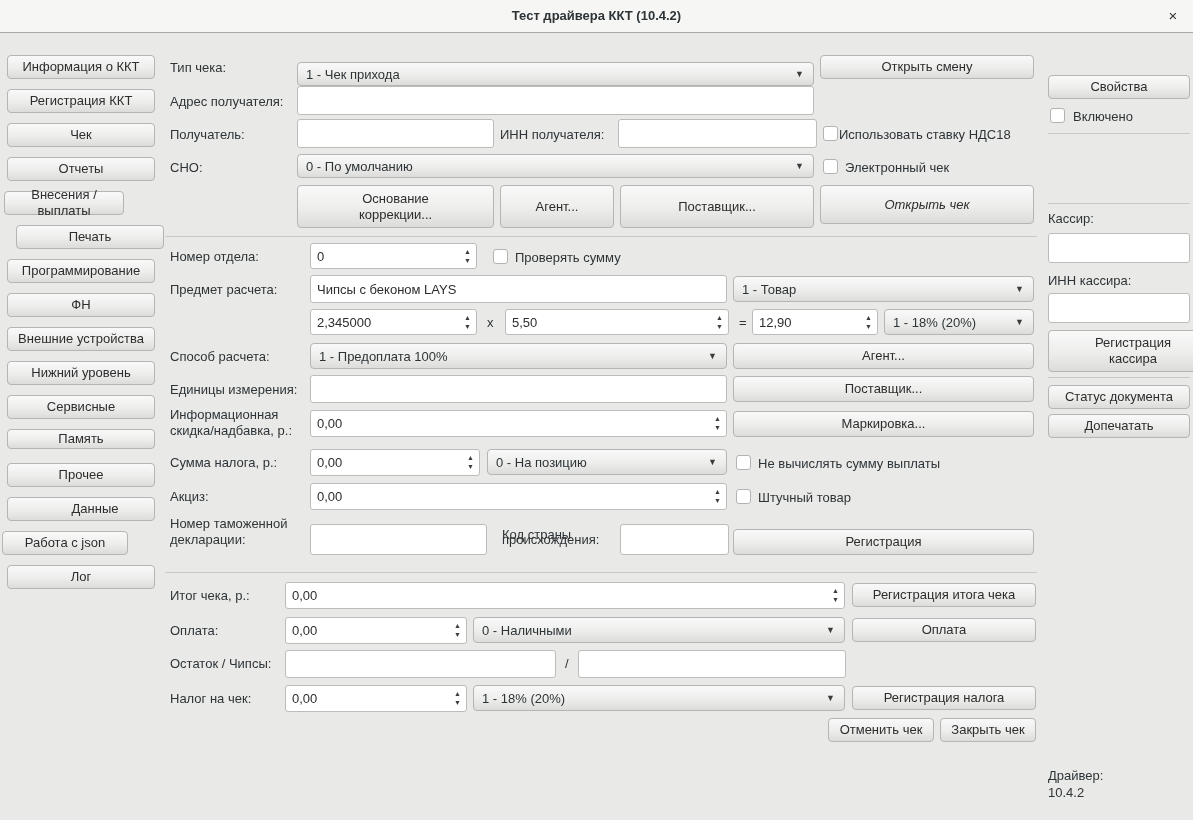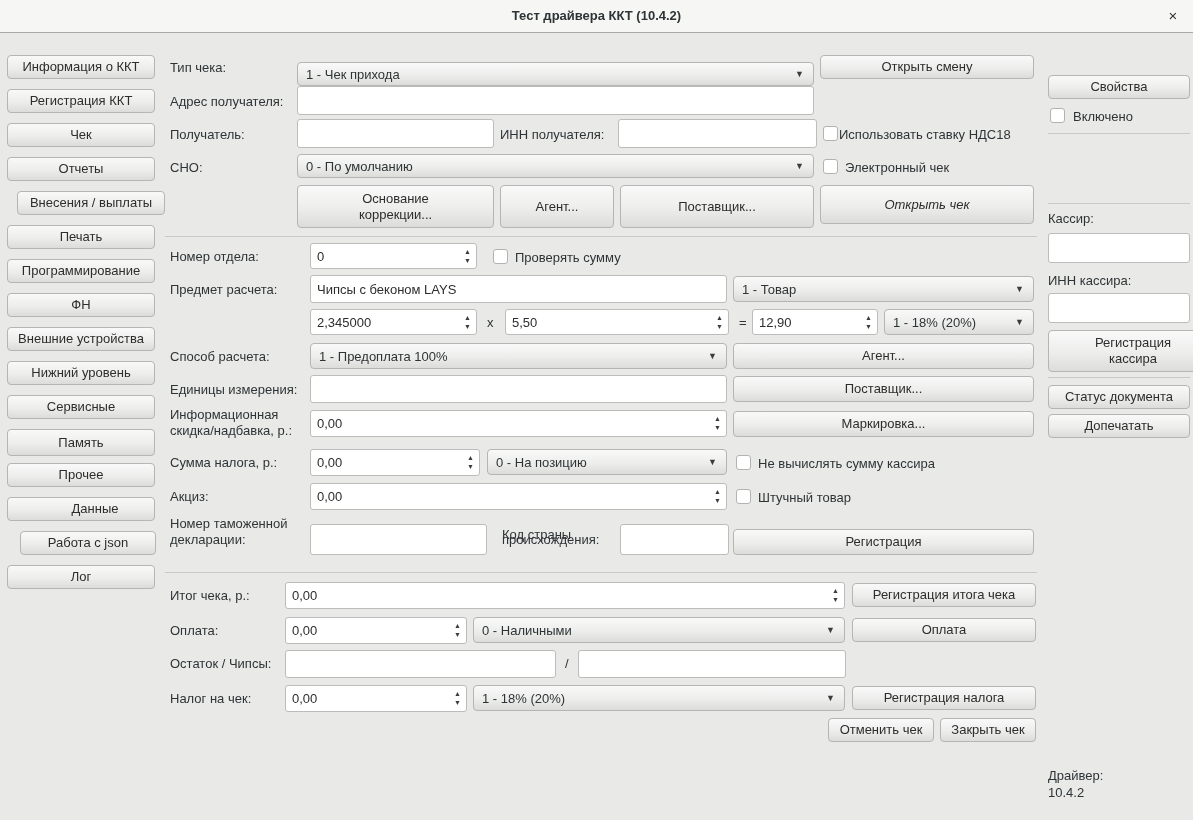--- a/index.html
+++ b/index.html
@@ -46,51 +46,51 @@
     </div>
   <div class="btn" style="left:7px;top:89px;width:148px;height:24px;">
       <span>Регистрация ККТ</span>
     </div>
   <div class="btn" style="left:7px;top:123px;width:148px;height:24px;">
       <span>Чек</span>
     </div>
   <div class="btn" style="left:7px;top:157px;width:148px;height:24px;">
       <span>Отчеты</span>
     </div>
-  <div class="btn" style="left:17px;top:191px;width:148px;height:24px;">
+  <div class="btn" style="left:4px;top:191px;width:120px;height:24px;">
       <span>Внесения / выплаты</span>
     </div>
-  <div class="btn" style="left:7px;top:225px;width:148px;height:24px;">
+  <div class="btn" style="left:16px;top:225px;width:148px;height:24px;">
       <span>Печать</span>
     </div>
   <div class="btn" style="left:7px;top:259px;width:148px;height:24px;">
       <span>Программирование</span>
     </div>
   <div class="btn" style="left:7px;top:293px;width:148px;height:24px;">
       <span>ФН</span>
     </div>
   <div class="btn" style="left:7px;top:327px;width:148px;height:24px;">
       <span>Внешние устройства</span>
     </div>
   <div class="btn" style="left:7px;top:361px;width:148px;height:24px;">
       <span>Нижний уровень</span>
     </div>
   <div class="btn" style="left:7px;top:395px;width:148px;height:24px;">
       <span>Сервисные</span>
     </div>
-  <div class="btn" style="left:7px;top:429px;width:148px;height:27px;">
+  <div class="btn" style="left:7px;top:429px;width:148px;height:20px;">
       <span>Память</span>
     </div>
   <div class="btn" style="left:7px;top:463px;width:148px;height:24px;">
       <span>Прочее</span>
     </div>
   <div class="btn" style="left:7px;top:497px;width:148px;height:24px;padding-left:28px;">
       <span>Данные</span>
     </div>
-  <div class="btn" style="left:20px;top:531px;width:136px;height:24px;">
+  <div class="btn" style="left:2px;top:531px;width:126px;height:24px;">
       <span>Работа с json</span>
     </div>
   <div class="btn" style="left:7px;top:565px;width:148px;height:24px;">
       <span>Лог</span>
     </div>
 
   <div class="lbl" style="left:170px;top:60px;">Тип чека:</div>
   <div class="combo" style="left:297px;top:55px;width:517px;height:24px;margin-top:7px;">
     <span>1 - Чек прихода</span>
     <span class="combo-arrow">▼</span>
@@ -212,21 +212,21 @@
     <div class="spin-btns">
         <span>▲</span>
         <span>▼</span>
       </div>
   </div>
   <div class="combo" style="left:487px;top:449px;width:240px;height:26px;">
     <span>0 - На позицию</span>
     <span class="combo-arrow">▼</span>
   </div>
   <span class="cb" style="left:736px;top:455px;"></span>
-  <div class="lbl" style="left:758px;top:456px;">Не вычислять сумму кассира</div>
+  <div class="lbl" style="left:758px;top:456px;">Не вычислять сумму выплаты</div>
 
   <div class="lbl" style="left:170px;top:489px;">Акциз:</div>
   <div class="spin" style="left:310px;top:483px;width:417px;height:27px;">
     <input value="0,00" style="">
     <div class="spin-btns">
         <span>▲</span>
         <span>▼</span>
       </div>
   </div>
   <span class="cb" style="left:736px;top:489px;"></span>

